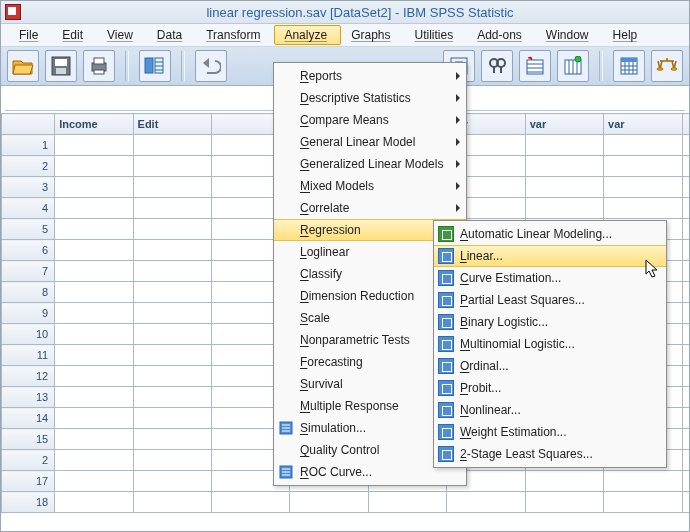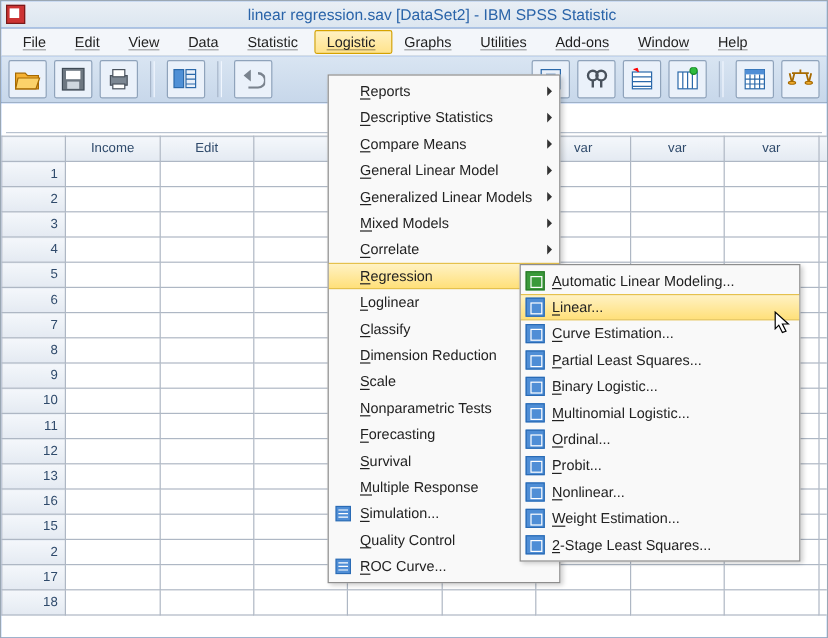--- a/index.html
+++ b/index.html
@@ -132,22 +132,22 @@
     width: 760px;
   }
   table.data th, table.data td {
     border: 1px solid #aeb7c4;
     height: 20px;
     padding: 0 4px;
     font-size: 11px;
   }
   table.data thead th {
     background: linear-gradient(#f4f7fb, #e4eaf2);
-    font-weight: normal;
-    text-align: center;
+    font-weight: bold;
+    text-align: left;
     color: #2f4a6b;
   }
   table.data tbody th {
     background: linear-gradient(#f4f7fb, #e4eaf2);
     font-weight: normal;
     text-align: right;
     padding-right: 6px;
     width: 42px;
     color:#2f4a6b;
   }
@@ -251,22 +251,22 @@
   <div class="titlebar">
     <div class="appicon"></div>
     <div class="title-text">linear regression.sav [DataSet2] - IBM SPSS Statistic</div>
   </div>
 
   <div class="menubar">
     <div class="menuitem"><span>File</span></div>
     <div class="menuitem"><span>Edit</span></div>
     <div class="menuitem"><span>View</span></div>
     <div class="menuitem"><span>Data</span></div>
-    <div class="menuitem"><span>Statistic</span></div>
-    <div class="menuitem active"><span>Logistic</span></div>
+    <div class="menuitem"><span>Transform</span></div>
+    <div class="menuitem active"><span>Analyze</span></div>
     <div class="menuitem"><span>Graphs</span></div>
     <div class="menuitem"><span>Utilities</span></div>
     <div class="menuitem"><span>Add-ons</span></div>
     <div class="menuitem"><span>Window</span></div>
     <div class="menuitem"><span>Help</span></div>
   </div>
 
   <div class="toolbar">
     <div class="tbicon">
       <svg width="22" height="18">
@@ -530,21 +530,21 @@
             <td></td>
             <td></td>
             <td></td>
             <td></td>
             <td></td>
             <td></td>
             <td></td>
             <td></td>
           </tr>
           <tr>
-            <th>16</th>
+            <th>14</th>
             <td></td>
             <td></td>
             <td></td>
             <td></td>
             <td></td>
             <td></td>
             <td></td>
             <td></td>
             <td></td>
           </tr>

